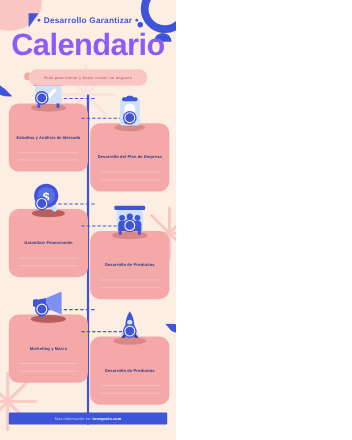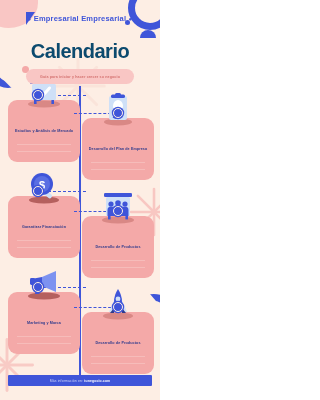--- a/index.html
+++ b/index.html
@@ -73,22 +73,22 @@
   }
 
   
   .header { position:relative; padding-top:14px; text-align:center; z-index:5; }
   .eyebrow {
     font-size:7.5px; font-weight:bold; color:#3f55d9;
     letter-spacing:.2px; white-space:nowrap;
   }
   .eyebrow .bullet { color:#3f55d9; font-size:6px; vertical-align:middle; }
   .title {
-    margin-top:18px;
-    font-size:20px; font-weight:bold; color:#0c4a6e;
+    margin-top:4px;
+    font-size:28px; font-weight:bold; color:#8b5cf6;
     letter-spacing:-.5px; line-height:1;
   }
   .subtitle-pill {
     margin:8px auto 0;
     width:108px; height:15px;
     background:#f9c6c4;
     border-radius:12px;
     display:flex; align-items:center; justify-content:center;
   }
   .subtitle-text {
@@ -221,21 +221,21 @@
       <line x1="50" y1="50" x2="50" y2="94"></line>
         <line x1="50" y1="50" x2="19" y2="81"></line>
       <line x1="50" y1="50" x2="6" y2="50"></line>
         <line x1="50" y1="50" x2="19" y2="19"></line>
     </g>
   </svg>
 
   <div class="header">
     <div class="eyebrow">
       <span class="bullet">●</span>
-      <span>Empresarial Empresarial</span>
+      <span>Desarrollo Garantizar</span>
       <span class="bullet">●</span>
     </div>
     <div class="title">Calendario</div>
     <div class="subtitle-pill">
       <span class="subtitle-text">Guía para iniciar y hacer crecer su negocio</span>
     </div>
   </div>
 
   <div class="timeline"></div>
 

